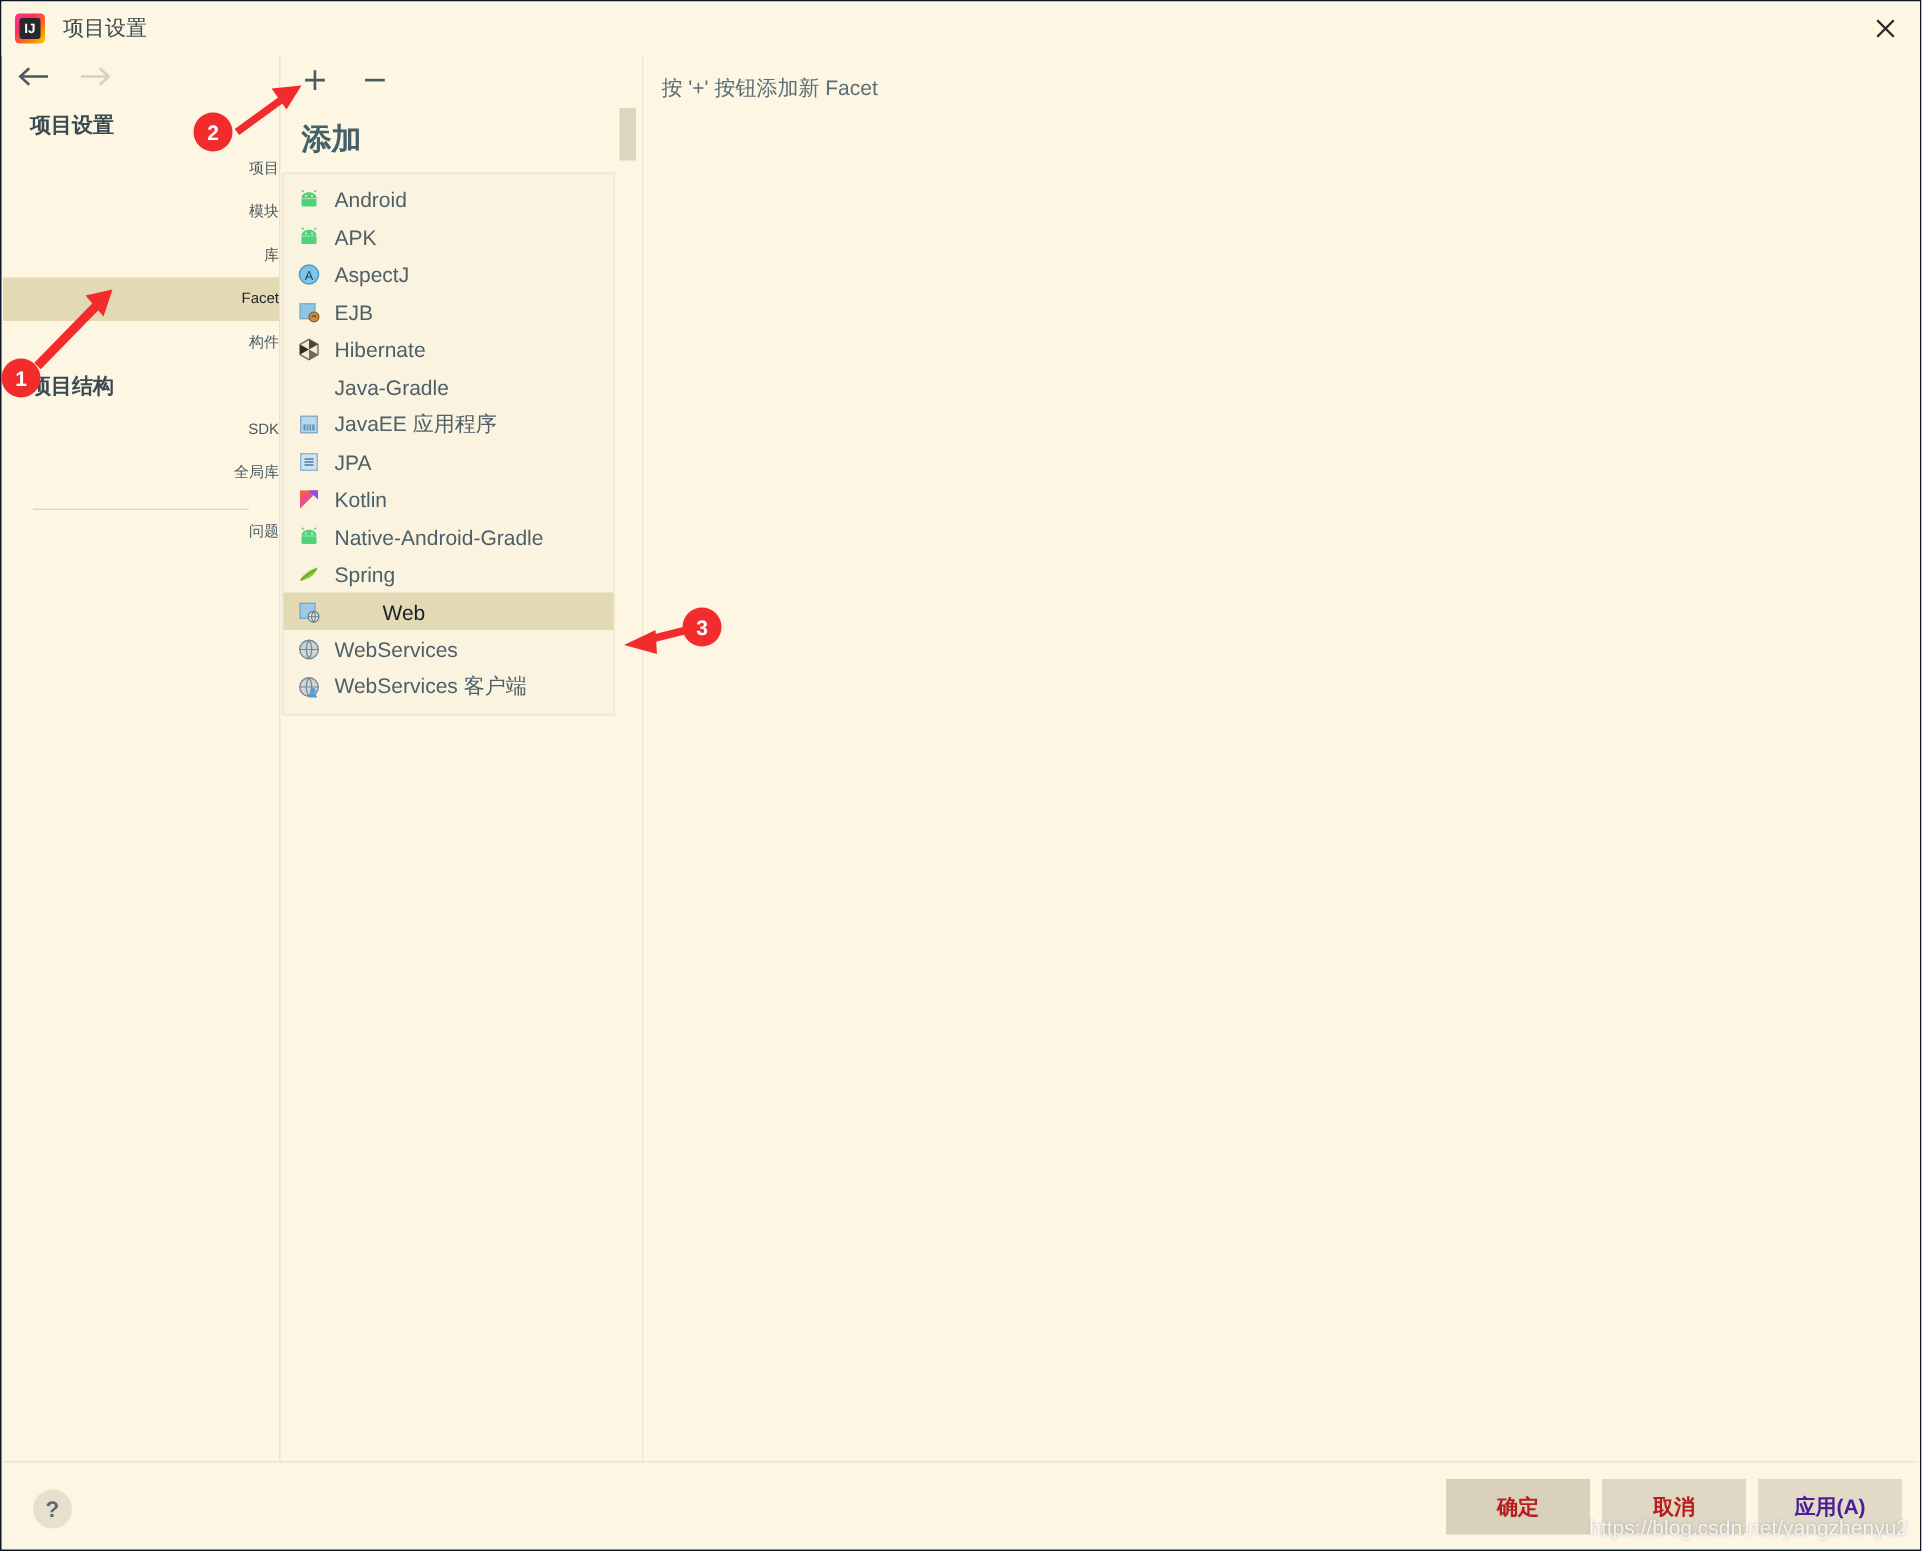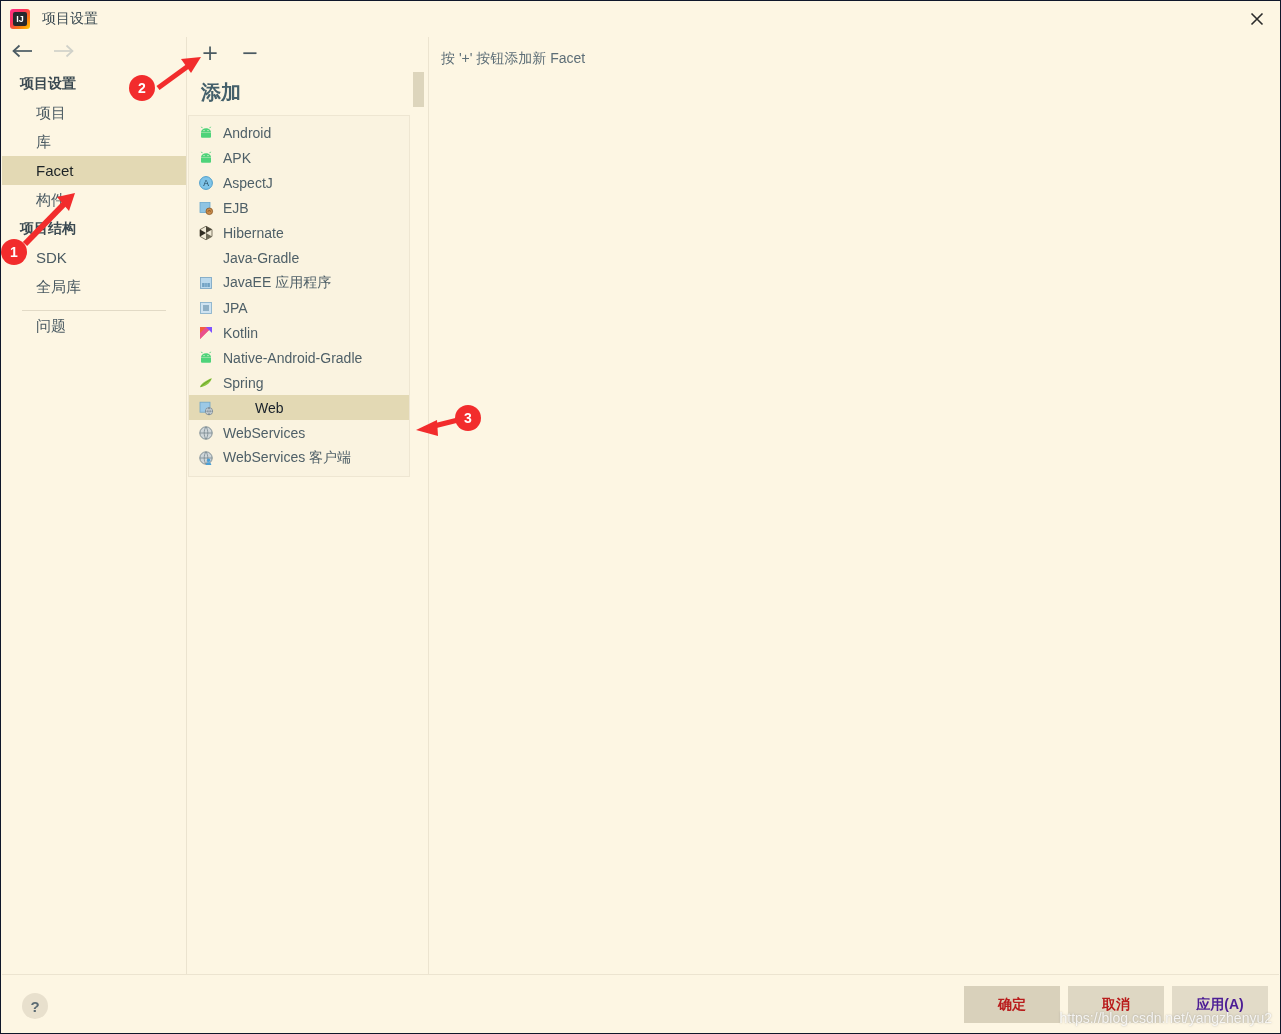--- a/index.html
+++ b/index.html
@@ -96,27 +96,28 @@
 
   .group-title {
     font-size: 14px;
     font-weight: bold;
     color: #3b4a52;
     padding: 5px 0 5px 18px;
     height: 19px;
     line-height: 19px;
   }
   .nav-item {
-    font-size: 15px;
+    font-size: 10px;
     color: #4a5a62;
     padding-left: 34px;
     height: 29px;
     line-height: 29px;
     cursor: pointer;
     white-space: nowrap;
+    text-align: right;
   }
   .nav-item.selected {
     background: #e3d9b4;
     color: #1c2326;
   }
   .sidebar-sep {
     height: 1px;
     background: #e2dac6;
     margin: 9px 20px 0 20px;
   }
@@ -326,20 +327,21 @@
       <span class="nav-arrow disabled">
         <svg width="22" height="14" viewBox="0 0 22 14">
           <path d="M2 7 H20.5" stroke="#9aa6ab" stroke-width="1.7" fill="none"></path>
           <path d="M14.5 1.5 L20.5 7 L14.5 12.5" stroke="#9aa6ab" stroke-width="1.7" fill="none"></path>
         </svg>
       </span>
     </div>
 
     <div class="group-title">项目设置</div>
     <div class="nav-item">项目</div>
+    <div class="nav-item">模块</div>
     <div class="nav-item">库</div>
     <div class="nav-item selected">Facet</div>
     <div class="nav-item">构件</div>
 
     <div class="group-title">项目结构</div>
     <div class="nav-item">SDK</div>
     <div class="nav-item">全局库</div>
 
     <div class="sidebar-sep"></div>
 

